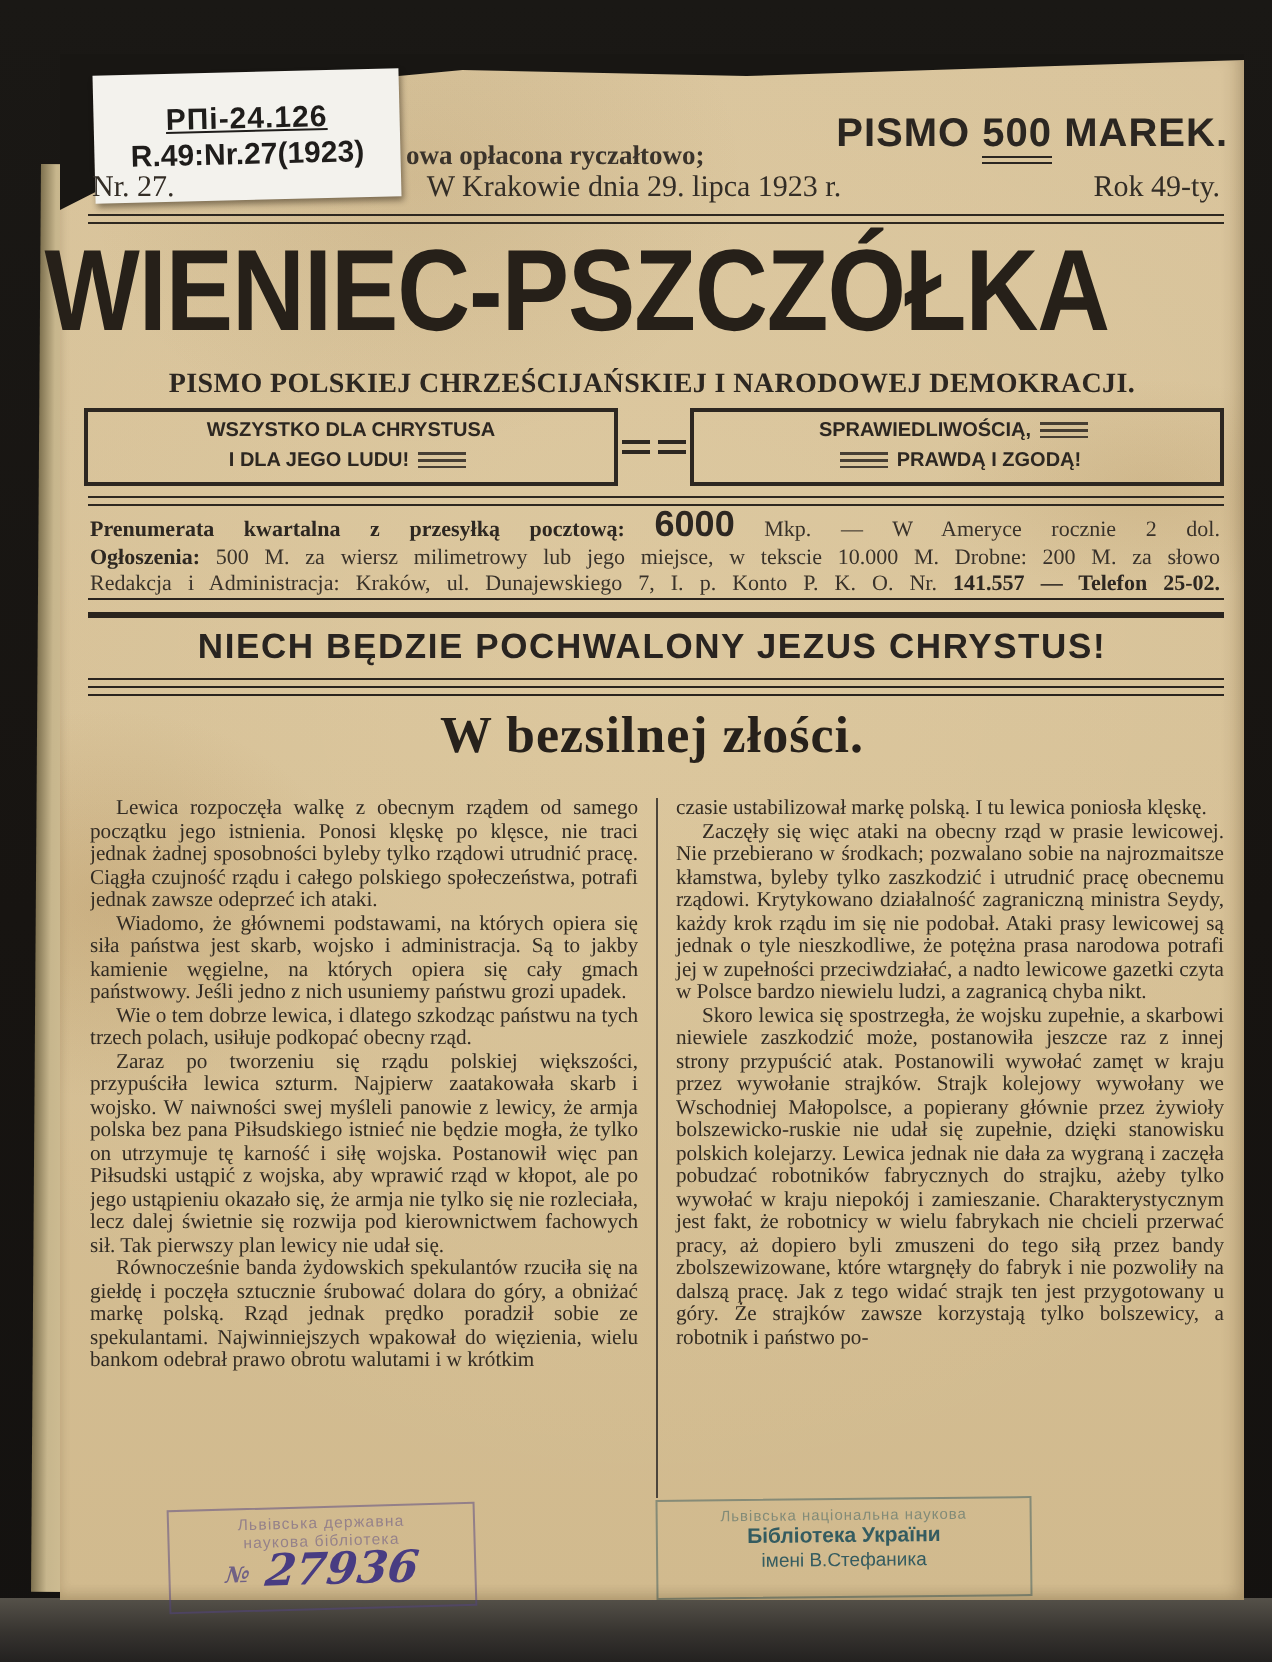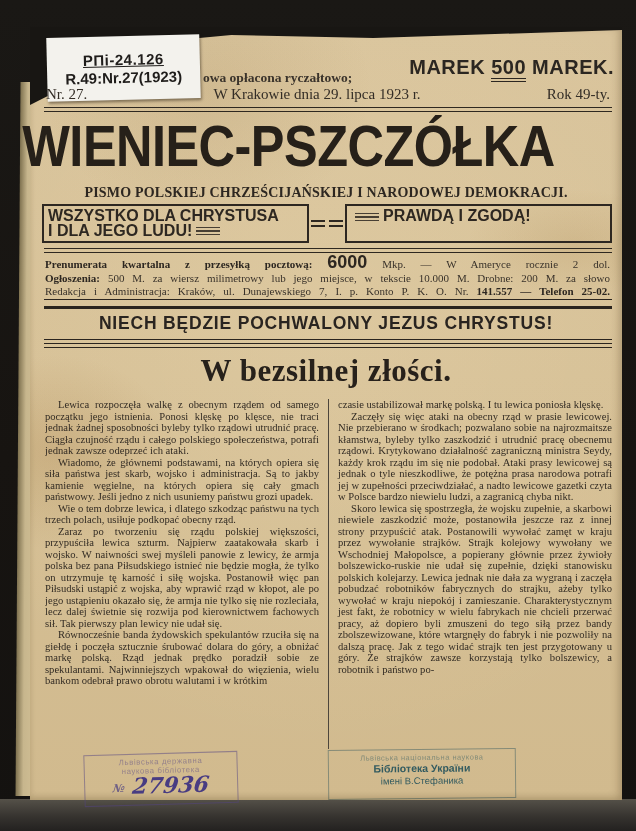--- a/index.html
+++ b/index.html
@@ -38,41 +38,41 @@
     justify-content:space-between;align-items:baseline;font-size:15px;color:#332d26;}
   .rule{position:absolute;left:14px;right:10px;border-color:#2e2820;}
   .rule-a{top:80px;height:3px;border-top:1.8px solid #2e2820;border-bottom:1.2px solid #2e2820;}
   .masthead{position:absolute;left:0;right:0;top:86px;text-align:left;color:#262019;}
   .masthead span{display:inline-block;font-family:"Liberation Sans",sans-serif;font-weight:bold;
     font-size:49px;letter-spacing:-.5px;transform:scale(1.03,1.18);transform-origin:center top;white-space:nowrap;}
   .subtitle{position:absolute;left:0;right:0;top:158px;text-align:center;font-weight:bold;
     font-size:14px;letter-spacing:.2px;color:#2d2721;}
 
   .boxes{position:absolute;left:12px;right:10px;top:177px;display:flex;align-items:stretch;}
-  .mbox{border:2px solid #2d2721;padding:3px 4px;flex:1;
-    font-family:"Liberation Sans",sans-serif;font-weight:bold;font-size:16px;line-height:14.5px;color:#2d2721;}
+  .mbox{border:2px solid #2d2721;padding:3px 4px;text-align:center;flex:1;
+    font-family:"Liberation Sans",sans-serif;font-weight:bold;font-size:10px;line-height:14.5px;color:#2d2721;}
   .connector{width:18px;display:flex;flex-direction:column;justify-content:center;gap:2.5px;}
   .connector i{display:block;height:2.6px;background:#2d2721;margin:0 2px;}
   .tri{display:inline-block;width:24px;height:8px;vertical-align:middle;margin:0 4px;opacity:.85;
     background:repeating-linear-gradient(180deg,#2d2721 0 1.4px,transparent 1.4px 3.4px);}
   .rule-b{top:221px;height:3px;border-top:1.4px solid #2e2820;border-bottom:1.4px solid #2e2820;}
 
   .imprint{position:absolute;left:15px;right:12px;top:229px;font-size:11px;line-height:13.6px;color:#39322a;}
   .imprint .jl{text-align:justify;text-align-last:justify;}
   .imprint b{color:#2d2721;}
   .imprint .big{font-family:Liberation Sans, sans-serif;font-size:18px;}
 
   .rule-heavy{top:272px;height:6px;border-top:1.6px solid #2a241e;border-bottom:3.6px solid #2a241e;}
   .banner{position:absolute;left:0;right:0;top:286px;text-align:center;
     font-family:"Liberation Sans",sans-serif;font-weight:bold;font-size:17.5px;letter-spacing:.8px;color:#292420;}
   .rule-c{top:312px;height:7px;border-top:1.6px solid #2a241e;border-bottom:1.6px solid #2a241e;
     background:linear-gradient(#2a241e,#2a241e) center/100% 1.4px no-repeat;}
 
   .article-title{position:absolute;left:0;right:0;top:326px;text-align:center;
-    font-weight:bold;font-size:31px;color:#27211b;letter-spacing:.5px;}
+    font-weight:bold;font-size:26px;color:#27211b;letter-spacing:.5px;}
 
   .columns{position:absolute;left:15px;right:10px;top:372px;height:350px;display:flex;overflow:hidden;}
   .col{width:50%;text-align:justify;font-size:10.6px;line-height:11.5px;color:#322b23;}
   .col.left{padding-right:9px;border-right:1.3px solid #4c453b;}
   .col.right{padding-left:9px;}
   .col p{margin:0;text-indent:13px;}
   .col p.no-indent{text-indent:0;}
 
   .stamp-left{position:absolute;left:54px;top:726px;width:152px;height:50px;
     border:1.6px solid rgba(84,67,132,.5);transform:rotate(-1.6deg);
@@ -99,21 +99,21 @@
   <div class="page">
     <div class="top-tear"></div>
 
     <div class="label">
       <div class="l1">РПі-24.126</div>
       <div class="l2">R.49:Nr.27(1923)</div>
     </div>
 
     <div class="postage">owa opłacona ryczałtowo;</div>
 
-    <div class="price"><span>MAREK</span> <span class="val">500</span> <span>MAREK.</span></div>
+    <div class="price"><span>PISMO</span> <span class="val">500</span> <span>MAREK.</span></div>
 
     <div class="issue-row">
       <span>Nr. 27.</span>
       <span>W Krakowie dnia 29. lipca 1923 r.</span>
       <span>Rok 49-ty.</span>
     </div>
     <div class="rule rule-a"></div>
 
     <div class="masthead"><span>WIENIEC-PSZCZÓŁKA</span></div>
     <div class="subtitle">PISMO POLSKIEJ CHRZEŚCIJAŃSKIEJ I NARODOWEJ DEMOKRACJI.</div>
@@ -125,20 +125,21 @@
       </div>
       <div class="connector">
           <i></i>
           <i></i>
         </div>
       <div class="connector">
           <i></i>
           <i></i>
         </div>
       <div class="mbox">
+        <div><span>SPRAWIEDLIWOŚCIĄ,</span><span class="tri"></span></div>
         <div><span class="tri"></span><span>PRAWDĄ I ZGODĄ!</span></div>
       </div>
     </div>
     <div class="rule rule-b"></div>
 
     <div class="imprint">
       <div class="jl"><b>Prenumerata kwartalna z przesyłką pocztową:</b> <b class="big">6000</b> <span>Mkp. — W Ameryce rocznie 2 dol.</span></div>
       <div class="jl"><b>Ogłoszenia:</b> <span>500 M. za wiersz milimetrowy lub jego miejsce, w tekscie 10.000 M. Drobne: 200 M. za słowo</span></div>
       <div class="jl"><span>Redakcja i Administracja:</span> <span>Kraków, ul. Dunajewskiego 7, I. p. Konto P. K. O. Nr.</span> <b>141.557</b> <b>— Telefon 25-02.</b></div>
     </div>

